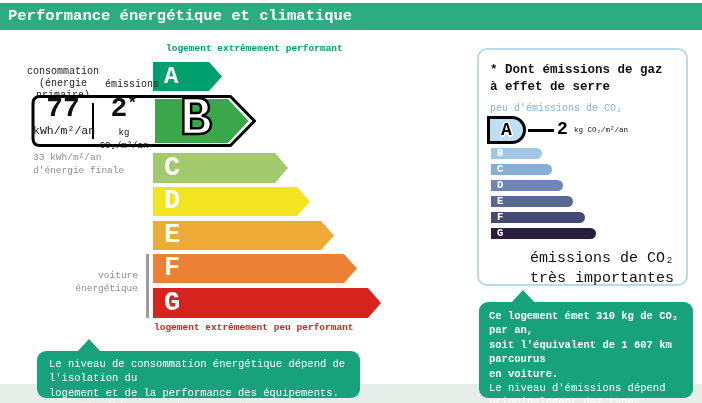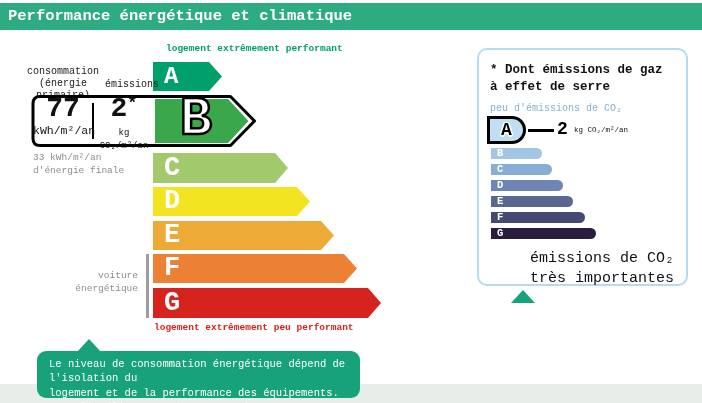--- a/index.html
+++ b/index.html
@@ -195,14 +195,22 @@
   </div>
 
   <div class="tri tri-left"></div>
   <div class="bubble bubble-left">
     <div class="txt">Le niveau de consommation énergétique dépend de l'isolation du
 logement et de la performance des équipements.
 Pour l'améliorer, voir pages 4 à 6</div>
   </div>
 
   <div class="tri tri-right"></div>
+  <div class="bubble bubble-right">
+    <div class="txt bold">Ce logement émet 310 kg de CO₂ par an,
+soit l'équivalent de 1 607 km parcourus
+en voiture.</div>
+    <div class="txt normal">Le niveau d'émissions dépend
+principalement des types d'énergies
+utilisées (bois, électricité, gaz, fioul, etc.)</div>
+  </div>
 
 </div>
 
 </body></html>

